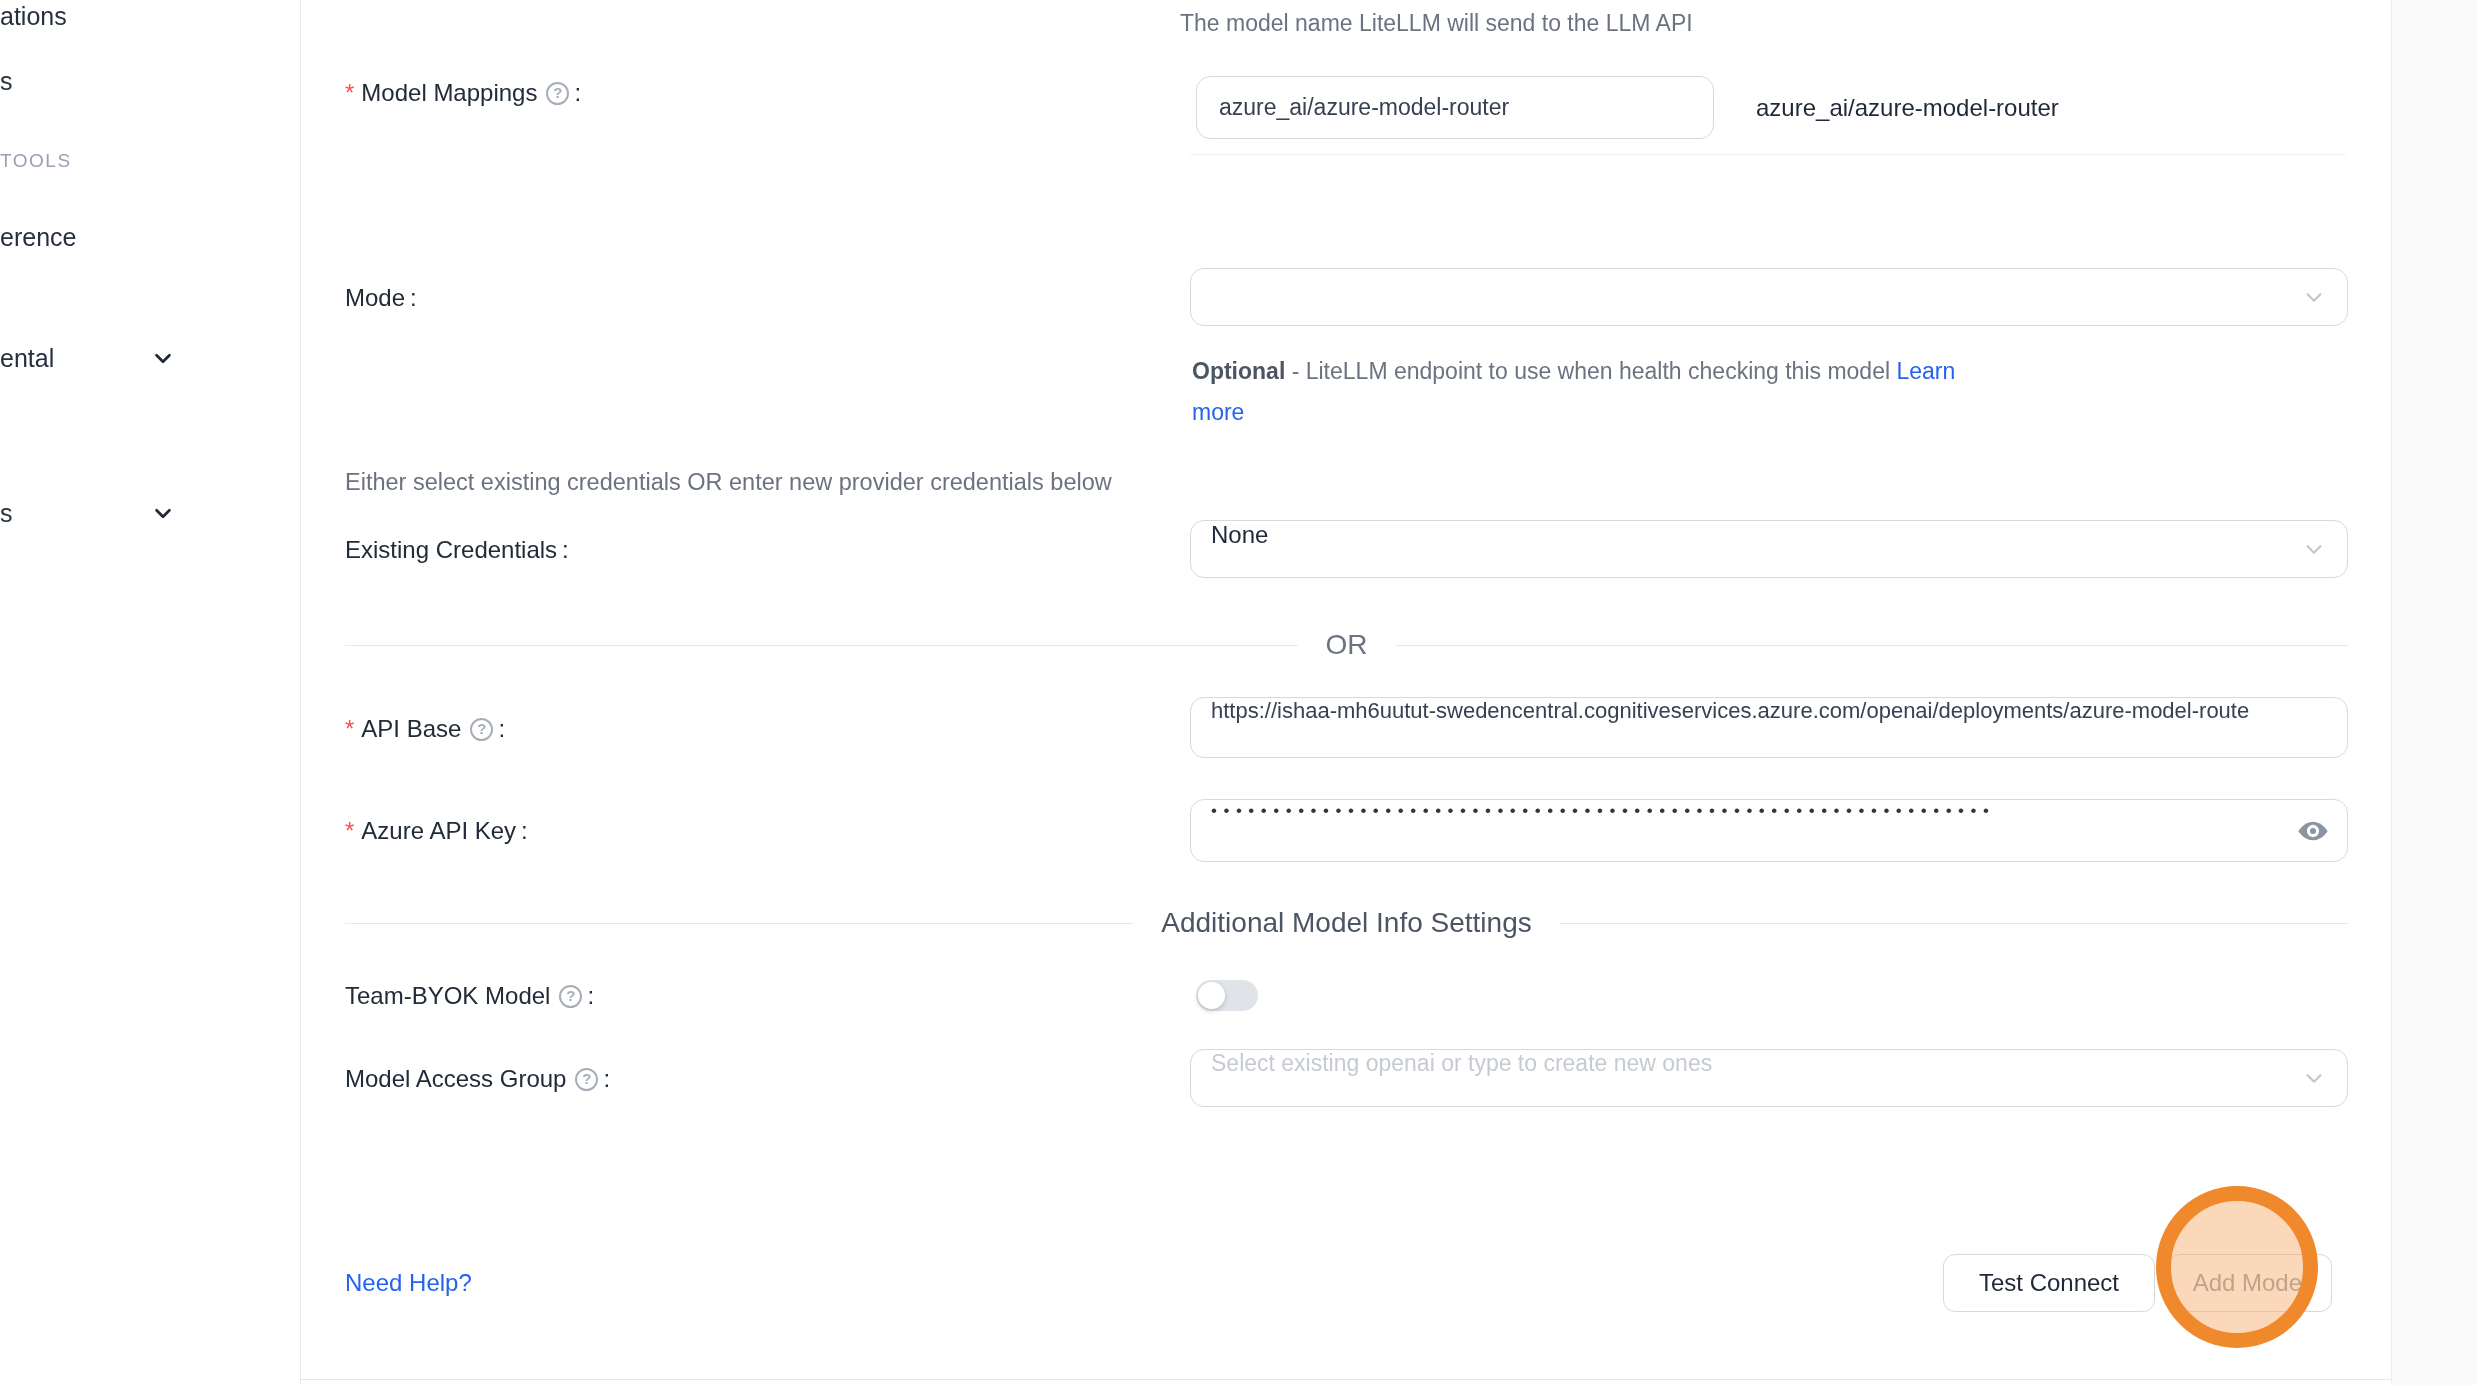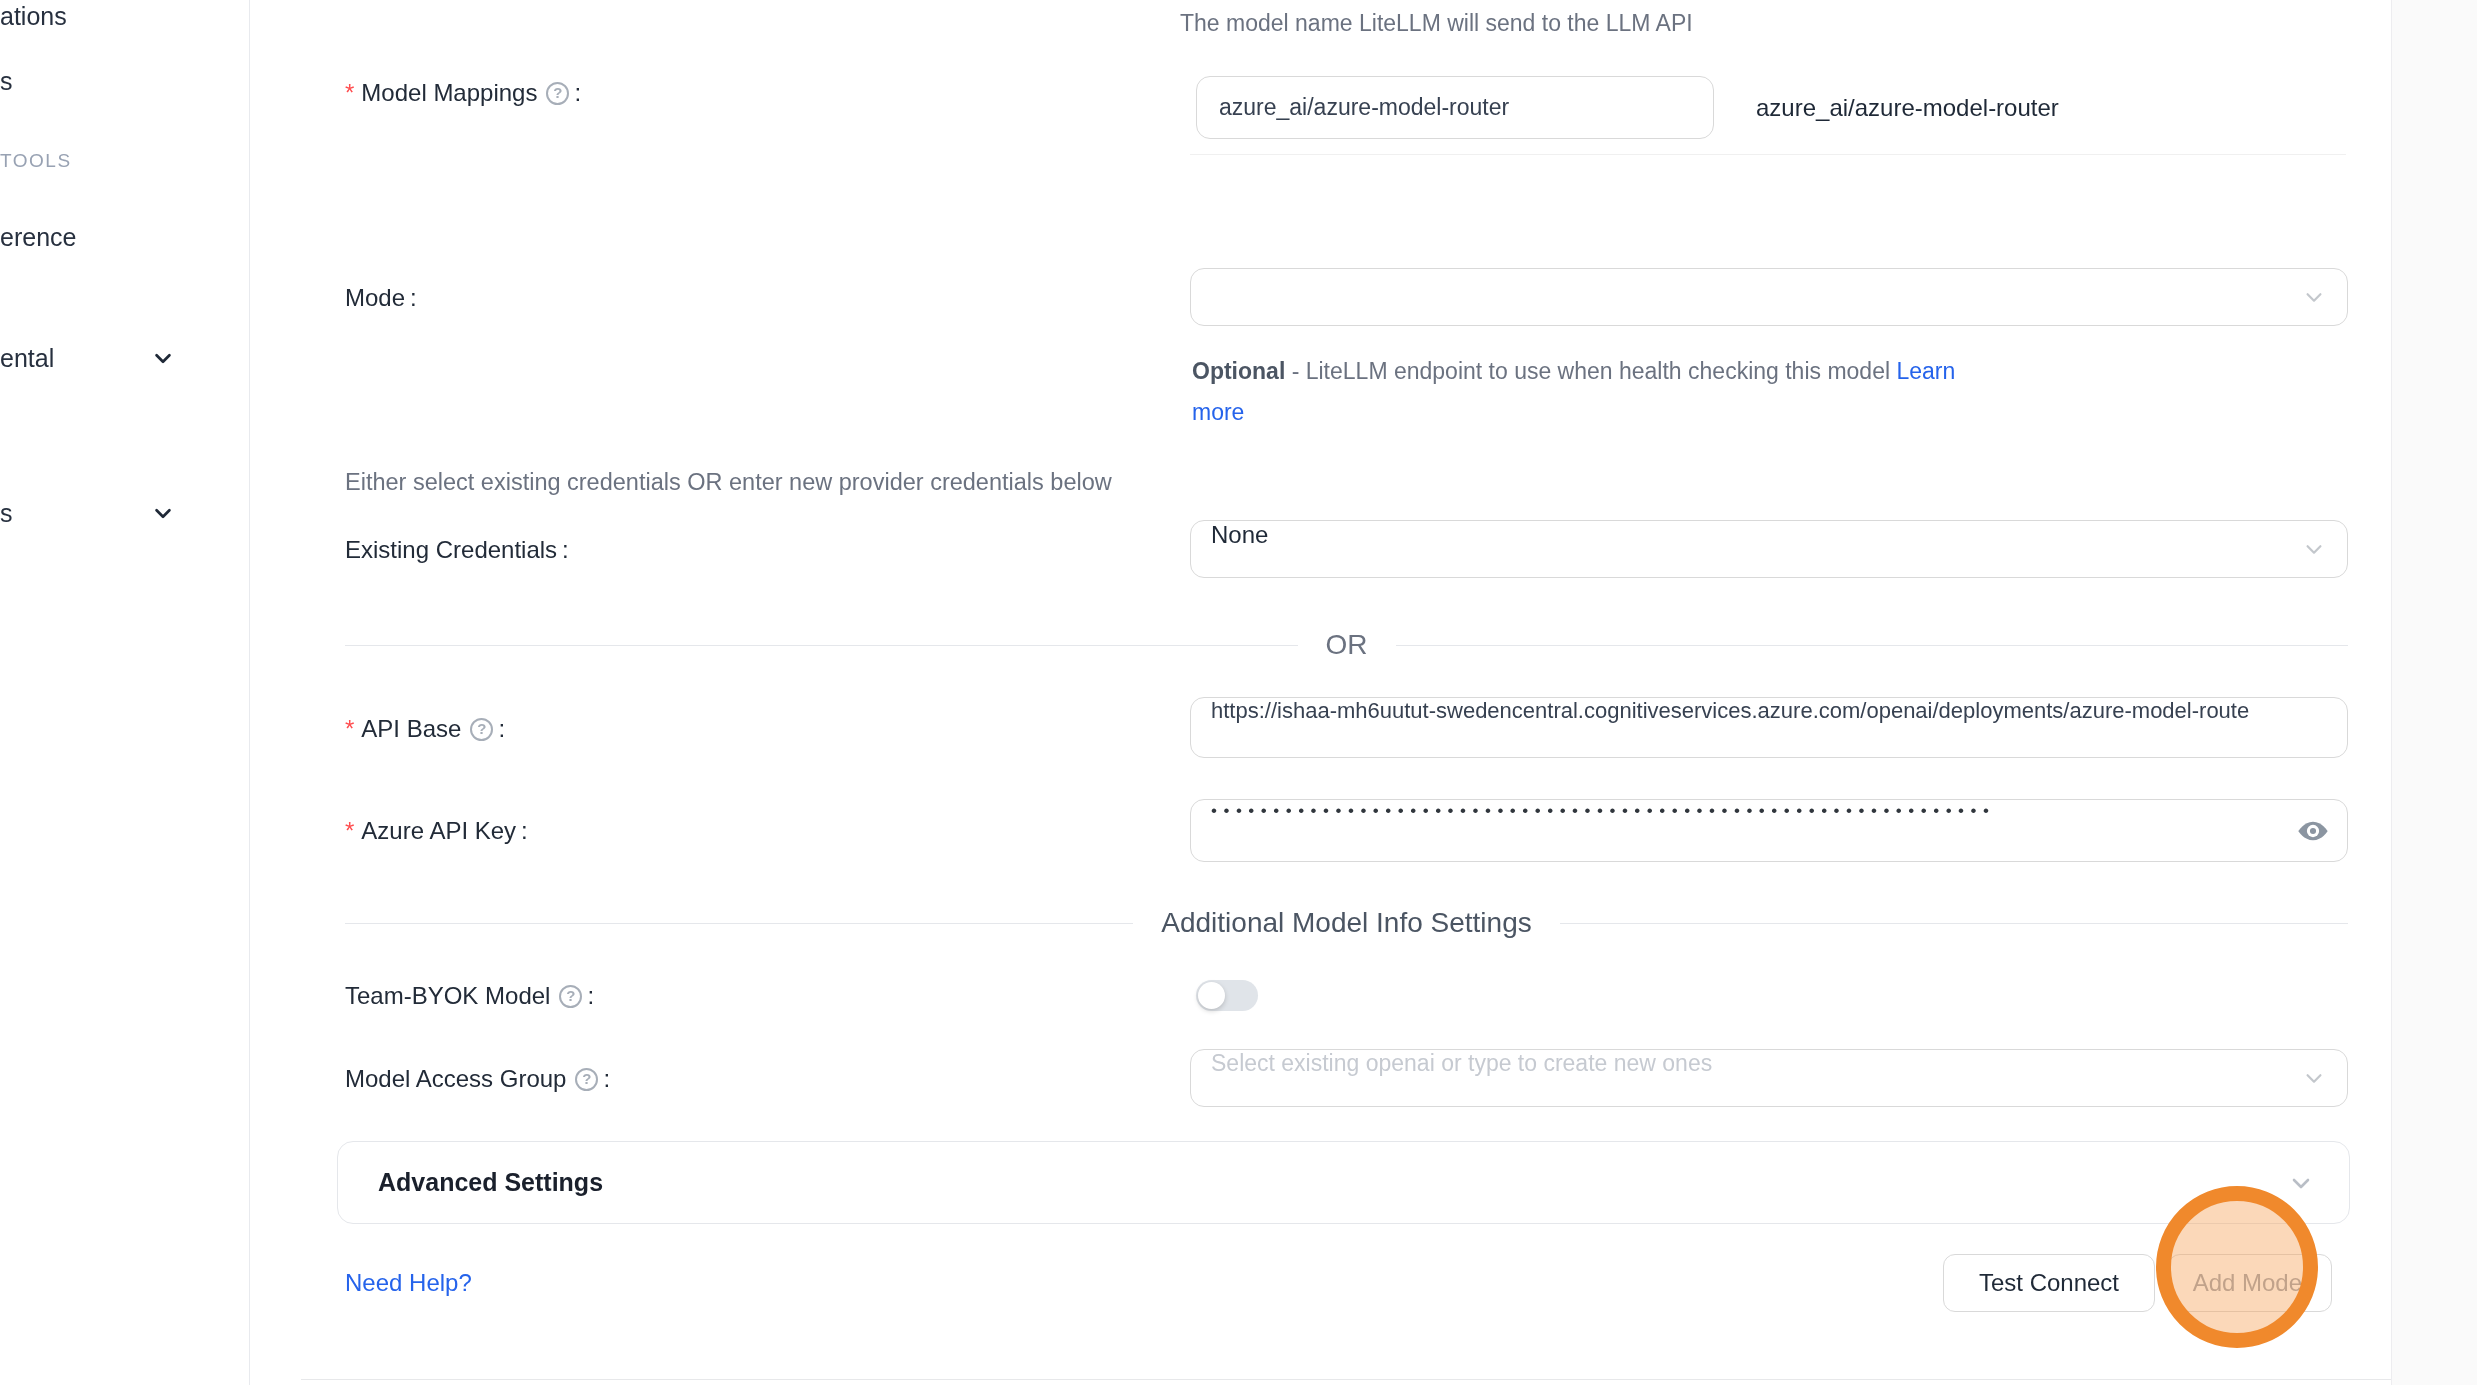--- a/index.html
+++ b/index.html
@@ -1,20 +1,20 @@
 <!DOCTYPE html>
 <html><head>
 <meta charset="utf-8">
 <style>
   * { margin:0; padding:0; box-sizing:border-box; }
   html,body { width:2477px; height:1385px; background:#fff; font-family:"Liberation Sans", sans-serif; }
   #stage { position:relative; width:2477px; height:1385px; overflow:hidden; background:#fff; }
 
   
-  #sidebar { position:absolute; left:0; top:0; width:250px; height:1385px; background:#fff; border-right:1px solid #e8eaee; }
+  #sidebar { position:absolute; left:0; top:0; width:301px; height:1385px; background:#fff; border-right:1px solid #e8eaee; }
   .side-item { position:absolute; left:0; font-size:25px; color:#27303f; font-weight:500; line-height:30px; white-space:nowrap; }
   .side-section { position:absolute; left:0; font-size:19px; color:#98a2b3; font-weight:400; letter-spacing:1.5px; line-height:24px; }
   .side-chev { position:absolute; width:22px; height:22px; }
 
   
   #gutter { position:absolute; left:2391px; top:0; width:86px; height:1385px; background:#fafafa; border-left:1px solid #ededf0; }
   #card-bottom-line { position:absolute; left:301px; top:1379px; width:2090px; height:1px; background:#e7e8ea; }
 
   
   .row-label { position:absolute; font-size:24px; color:#222b38; line-height:30px; white-space:nowrap; display:flex; align-items:center; }
@@ -187,26 +187,20 @@
     <span class="qicon"></span>
     <span class="colon">:</span>
   </div>
   <div class="field" style="left:1190px; top:1049px; width:1158px; height:58px;">
     <span class="placeholder">Select existing openai or type to create new ones</span>
     <svg class="chev-down" width="22" height="22" viewBox="0 0 24 24">
       <polyline points="5,9 12,16 19,9" fill="none" stroke="#c3c7cc" stroke-width="2.4" stroke-linecap="round" stroke-linejoin="round"></polyline>
     </svg>
   </div>
 
-  <div id="advanced">
-    <div class="title">Advanced Settings</div>
-    <svg class="chev" width="24" height="24" viewBox="0 0 24 24">
-      <polyline points="5,9 12,16 19,9" fill="none" stroke="#b9bec6" stroke-width="2.6" stroke-linecap="round" stroke-linejoin="round"></polyline>
-    </svg>
-  </div>
 
   <a id="need-help" class="link">Need Help?</a>
   <button id="btn-test" class="btn">Test Connect</button>
   <button id="btn-add" class="btn">Add Model</button>
 
   <div id="highlight-circle"></div>
 
   <div id="card-bottom-line"></div>
   <div id="gutter"></div>
 </div>

